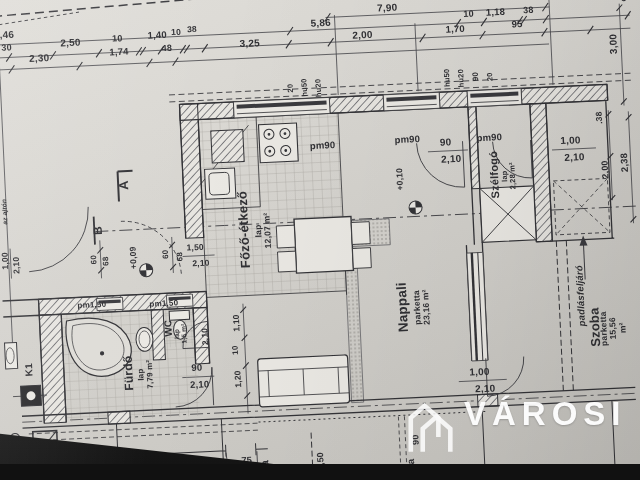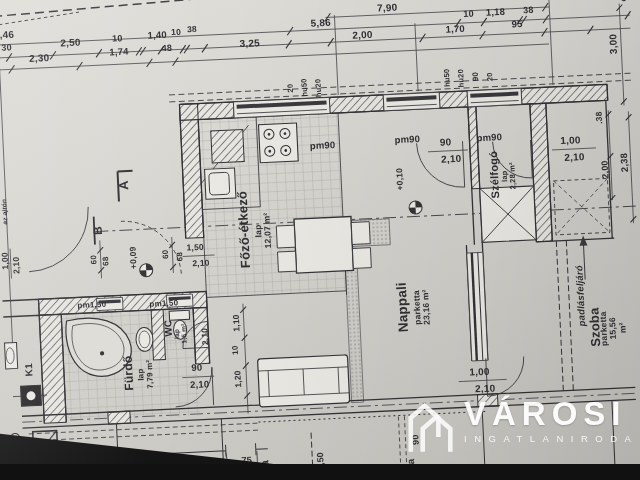--- a/index.html
+++ b/index.html
@@ -311,17 +311,16 @@
   <div class="corner-br"></div>
   <div class="lighting"></div>
 
   <div class="watermark">
     <svg class="wm-icon" width="46" height="58" viewBox="0 0 50 60">
       <path d="M3 58 V21 L18 8 L33 21 V42" fill="none" stroke="#ffffff" stroke-width="5" opacity="0.9"></path>
       <path d="M16 58 V33 L31 20 L46 33 V58" fill="none" stroke="#ffffff" stroke-width="5" opacity="0.9"></path>
     </svg>
     <div>
       <div class="wm-brand">VÁROSI</div>
-      <div class="wm-sub">INGATLANIRODA</div>
     </div>
   </div>
 
 </div>
 
 </body></html>

